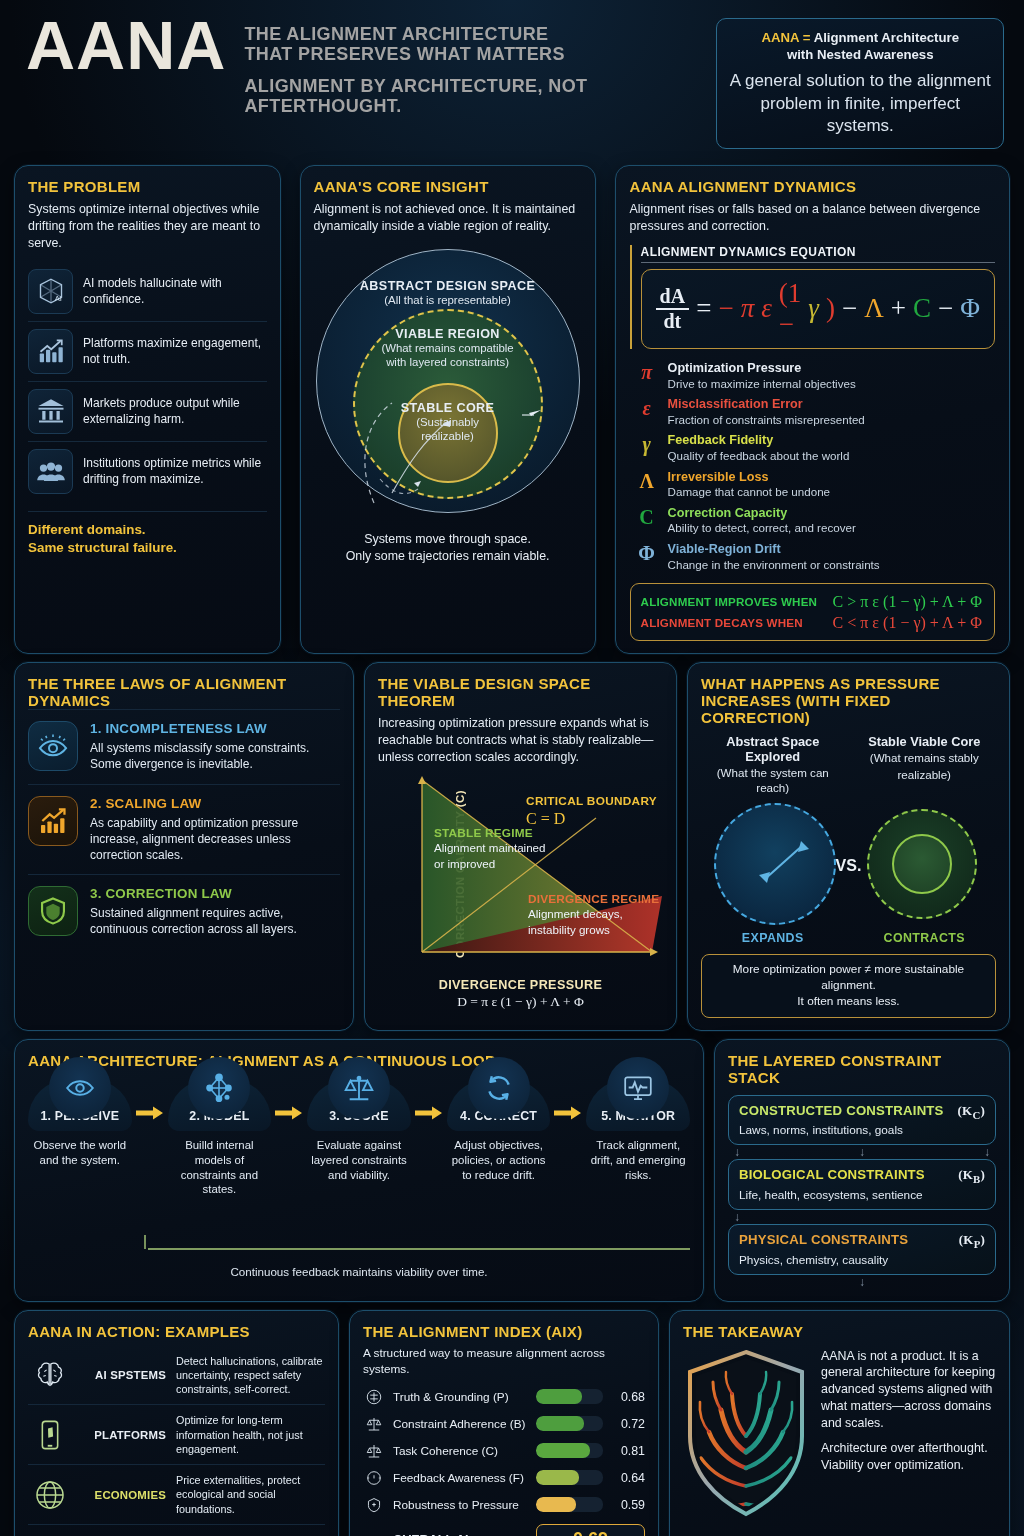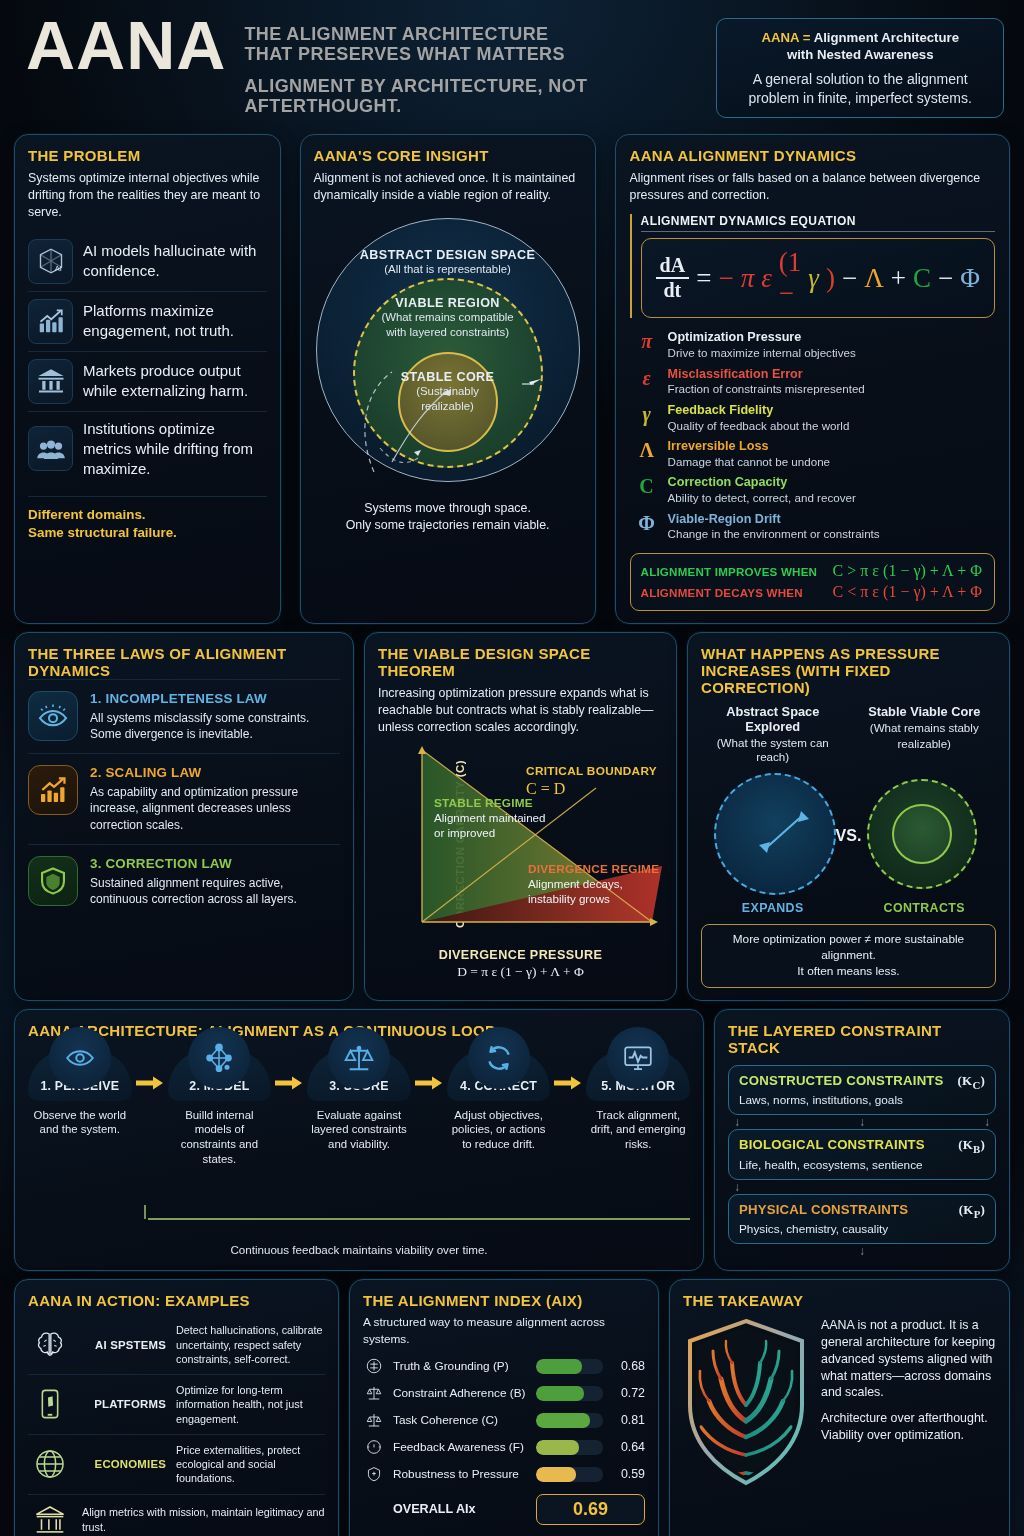--- a/index.html
+++ b/index.html
@@ -38,37 +38,37 @@
           color:#eae6dc; }
   .tagline2 { margin-top: 10px; }
   .tagline2 div { font-size: 18px; font-weight:bold; letter-spacing:.4px;
                   color:#a3a3a3; line-height:1.12; text-transform:uppercase; }
   .subtag { color:#f2c33c; font-size:16.5px; font-weight:bold; margin-top: 12px; }
   .defbox { width: 300px; border:1px solid #2a6a8c; border-radius:10px;
             background: linear-gradient(165deg,#09192a,#060d17);
             padding: 10px 12px; text-align:center; margin-top: 4px; }
   .defbox .t1 { font-size:13.2px; font-weight:bold; color:#f2c33c; line-height:1.3; }
   .defbox .t1 .w { color:#e8eef5; }
-  .defbox .t2 { font-size:14px; color:#dbe4ee; line-height:1.32; margin-top:7px; }
+  .defbox .t2 { font-size:17px; color:#dbe4ee; line-height:1.32; margin-top:7px; }
 
   
   .row1 { display:flex; gap:19px; margin-top: 6px; justify-content: center; }
   .p-problem { width: 270px; padding: 12px 13px; }
   .p-insight { width: 300px; padding: 12px 13px; }
   .p-dyn     { flex:1; padding: 12px 14px; }
 
   .prob-list { margin-top: 10px; }
   .prob-item { display:flex; align-items:center; gap:10px; padding: 7px 0;
                border-top:1px solid #15293c; }
   .prob-item:first-child { border-top: none; }
   .ico-tile { width:45px; height:45px; flex:0 0 45px; border-radius:8px;
               background: linear-gradient(160deg,#0f2438,#0a1726);
               border:1px solid #1b3established; border:1px solid #1b3a54;
               display:flex; align-items:center; justify-content:center; }
-  .prob-txt { font-size:15px; line-height:1.34; }
+  .prob-txt { font-size:12px; line-height:1.34; }
   .different { margin-top:10px; padding-top:9px; border-top:1px solid #15293c;
                color:#f2c33c; font-weight:bold; font-size:13.4px; line-height:1.32; }
 
   
   .venn { position:relative; height:282px; margin-top: 8px; }
   .c-outer { position:absolute; left:50%; top:6px; transform:translateX(-50%);
              width:264px; height:264px; border-radius:50%;
              border:1px solid #9fb4c6;
              background: radial-gradient(circle at 50% 35%, #11304a 0%, #0b2034 60%, #081624 100%); }
   .c-mid { position:absolute; left:50%; top:66px; transform:translateX(-50%);
@@ -182,21 +182,21 @@
                position:relative; }
   .step-bubble { position:absolute; left:50%; top:-22px; transform:translateX(-50%);
                  width:62px; height:62px; border-radius:50%;
                  background: radial-gradient(circle at 50% 35%, #123css, #123049 0%, #0b1f33 100%);
                  background: radial-gradient(circle at 50% 35%, #133352 0%, #0b1f33 100%);
                  display:flex; align-items:center; justify-content:center; }
   .step-name { font-size:12.4px; font-weight:bold; letter-spacing:.2px; }
   .step-desc { font-size:11.4px; line-height:1.3; margin-top:7px; color:#e3ebf4; }
   .arrow { width:36px; flex:0 0 36px; display:flex; align-items:center;
            justify-content:center; padding-top:26px; }
-  .loopfoot { text-align:center; font-size:11.6px; color:#dde6ef; margin-top:12px; }
+  .loopfoot { text-align:center; font-size:11.6px; color:#dde6ef; margin-top:4px; }
 
   .stackbox { border:1px solid #2a6a8c; border-radius:10px; padding:7px 10px;
               background: linear-gradient(160deg,#0a1a2b,#071119); margin-top: 9px; }
   .stackbox .h { font-size:13.2px; font-weight:bold; letter-spacing:.2px;
                  display:flex; justify-content:space-between; align-items:baseline; }
   .stackbox .k { font-size:13px; color:#e8eef5; font-family:"Liberation Serif", serif; }
   .stackbox .b { font-size:11.8px; color:#e3ebf4; margin-top:3px; }
   .kc { color:#c8e86a; } .kb { color:#e3e14a; } .kp { color:#e8a23c; }
   .arrowsrow { display:flex; justify-content:space-between; padding: 1px 6px; color:#7f8fa0;
                font-size:12px; line-height:1; }

